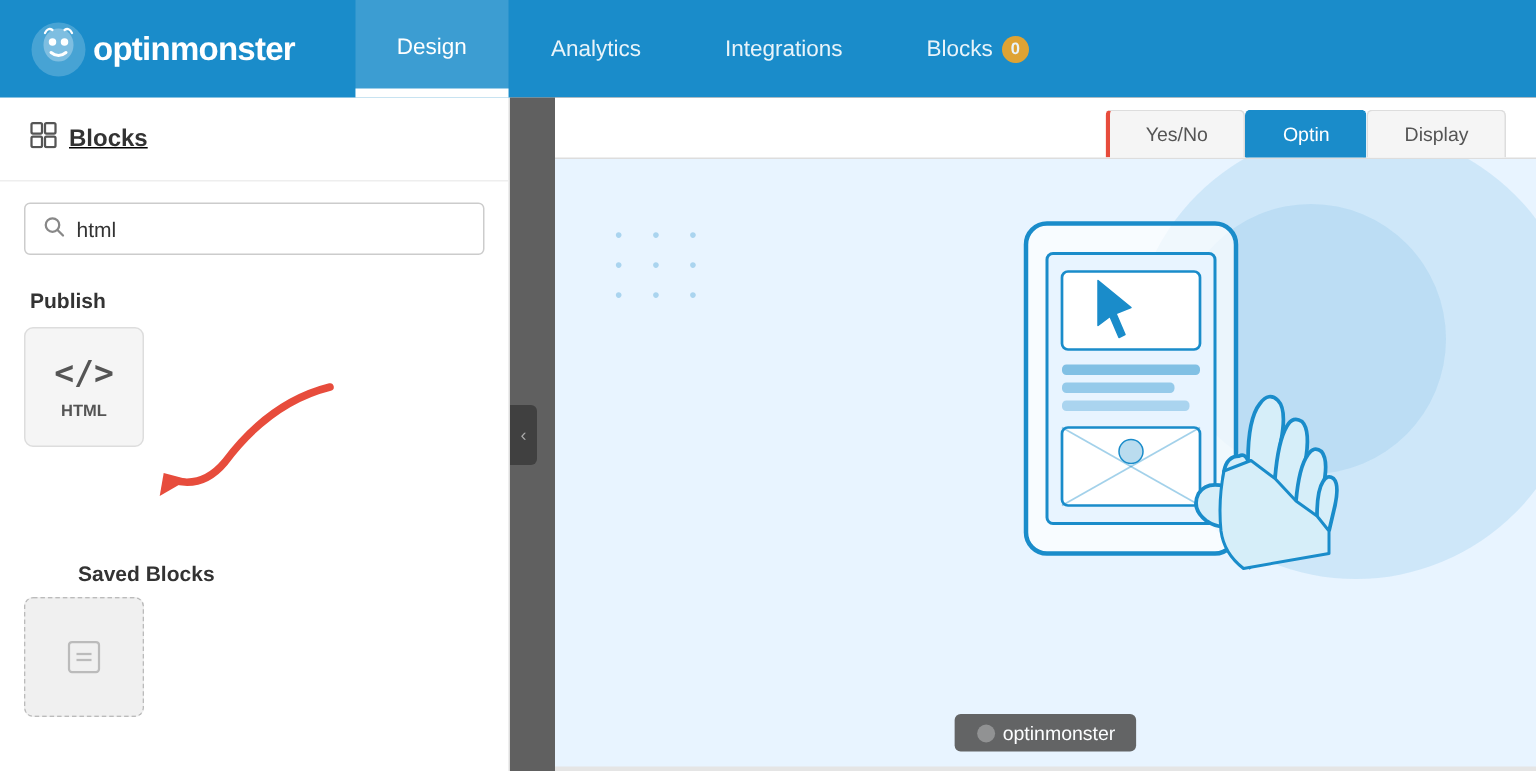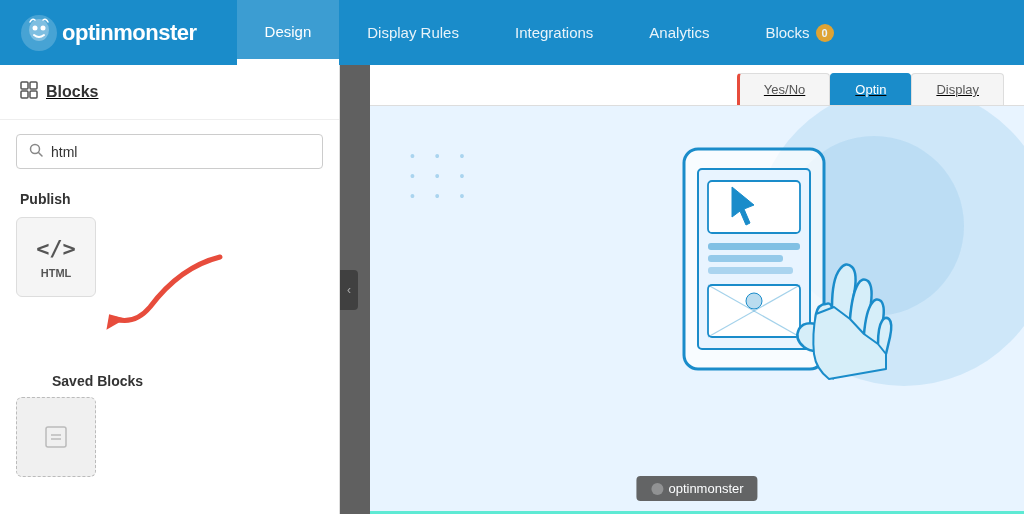--- a/index.html
+++ b/index.html
@@ -210,23 +210,22 @@
       z-index: 5;
     }
 
     
     .preview-panel {
       position: absolute;
       left: 30px;
       right: 0;
       top: 0;
       bottom: 0;
-      background: #5eead4;
+      background: #e5e5e5;
       border-radius: 0;
-      text-decoration: underline;
     }
     .preview-tabs {
       display: flex;
       border-bottom: 1px solid #ddd;
       background: white;
       padding-top: 8px;
       justify-content: flex-end;
       padding-right: 20px;
       gap: 0;
     }
@@ -332,27 +331,24 @@
       <path d="M10 8 Q12 4 15 6" stroke="white" stroke-width="1.5" fill="none" stroke-linecap="round"></path>
       <path d="M28 8 Q26 4 23 6" stroke="white" stroke-width="1.5" fill="none" stroke-linecap="round"></path>
     </svg>
     <span>optinmonster</span>
   </div>
   <nav class="nav-tabs">
     <a class="nav-tab active">
       <span>Design</span>
     </a>
     <a class="nav-tab">
-      <span>Display Rules</span>
+      <span>Analytics</span>
     </a>
     <a class="nav-tab">
       <span>Integrations</span>
-    </a>
-    <a class="nav-tab">
-      <span>Analytics</span>
     </a>
     <a class="nav-tab">
       <span>Blocks</span>
       <span class="publish-badge">0</span>
     </a>
   </nav>
 </div>
 
 <div class="main-layout">
 

